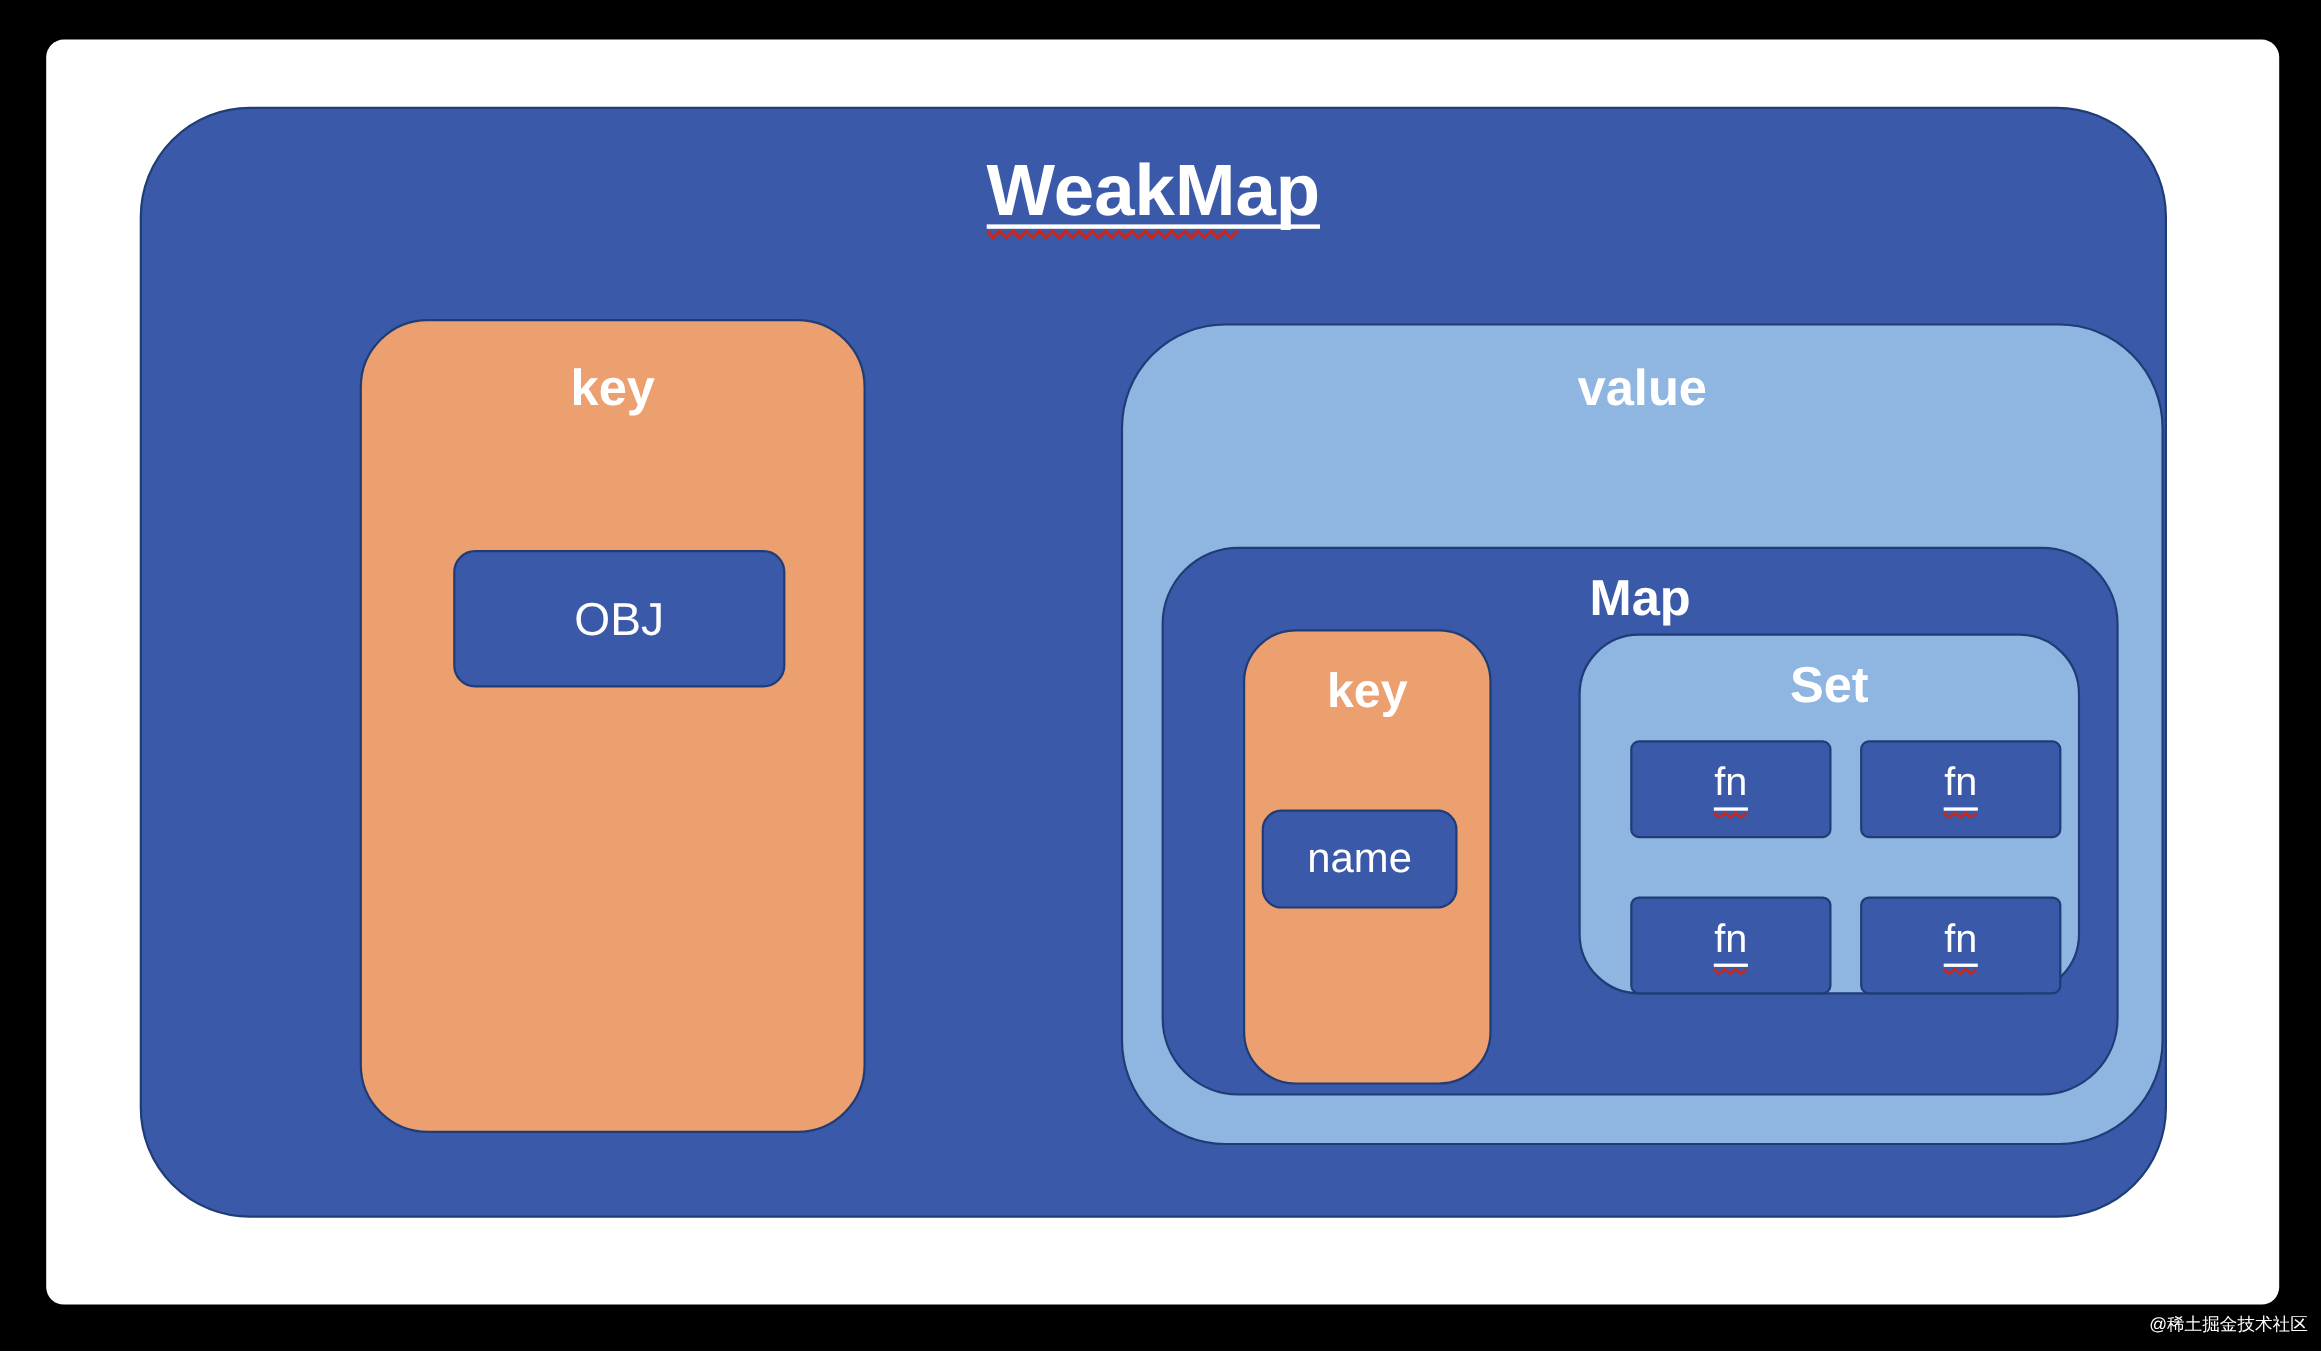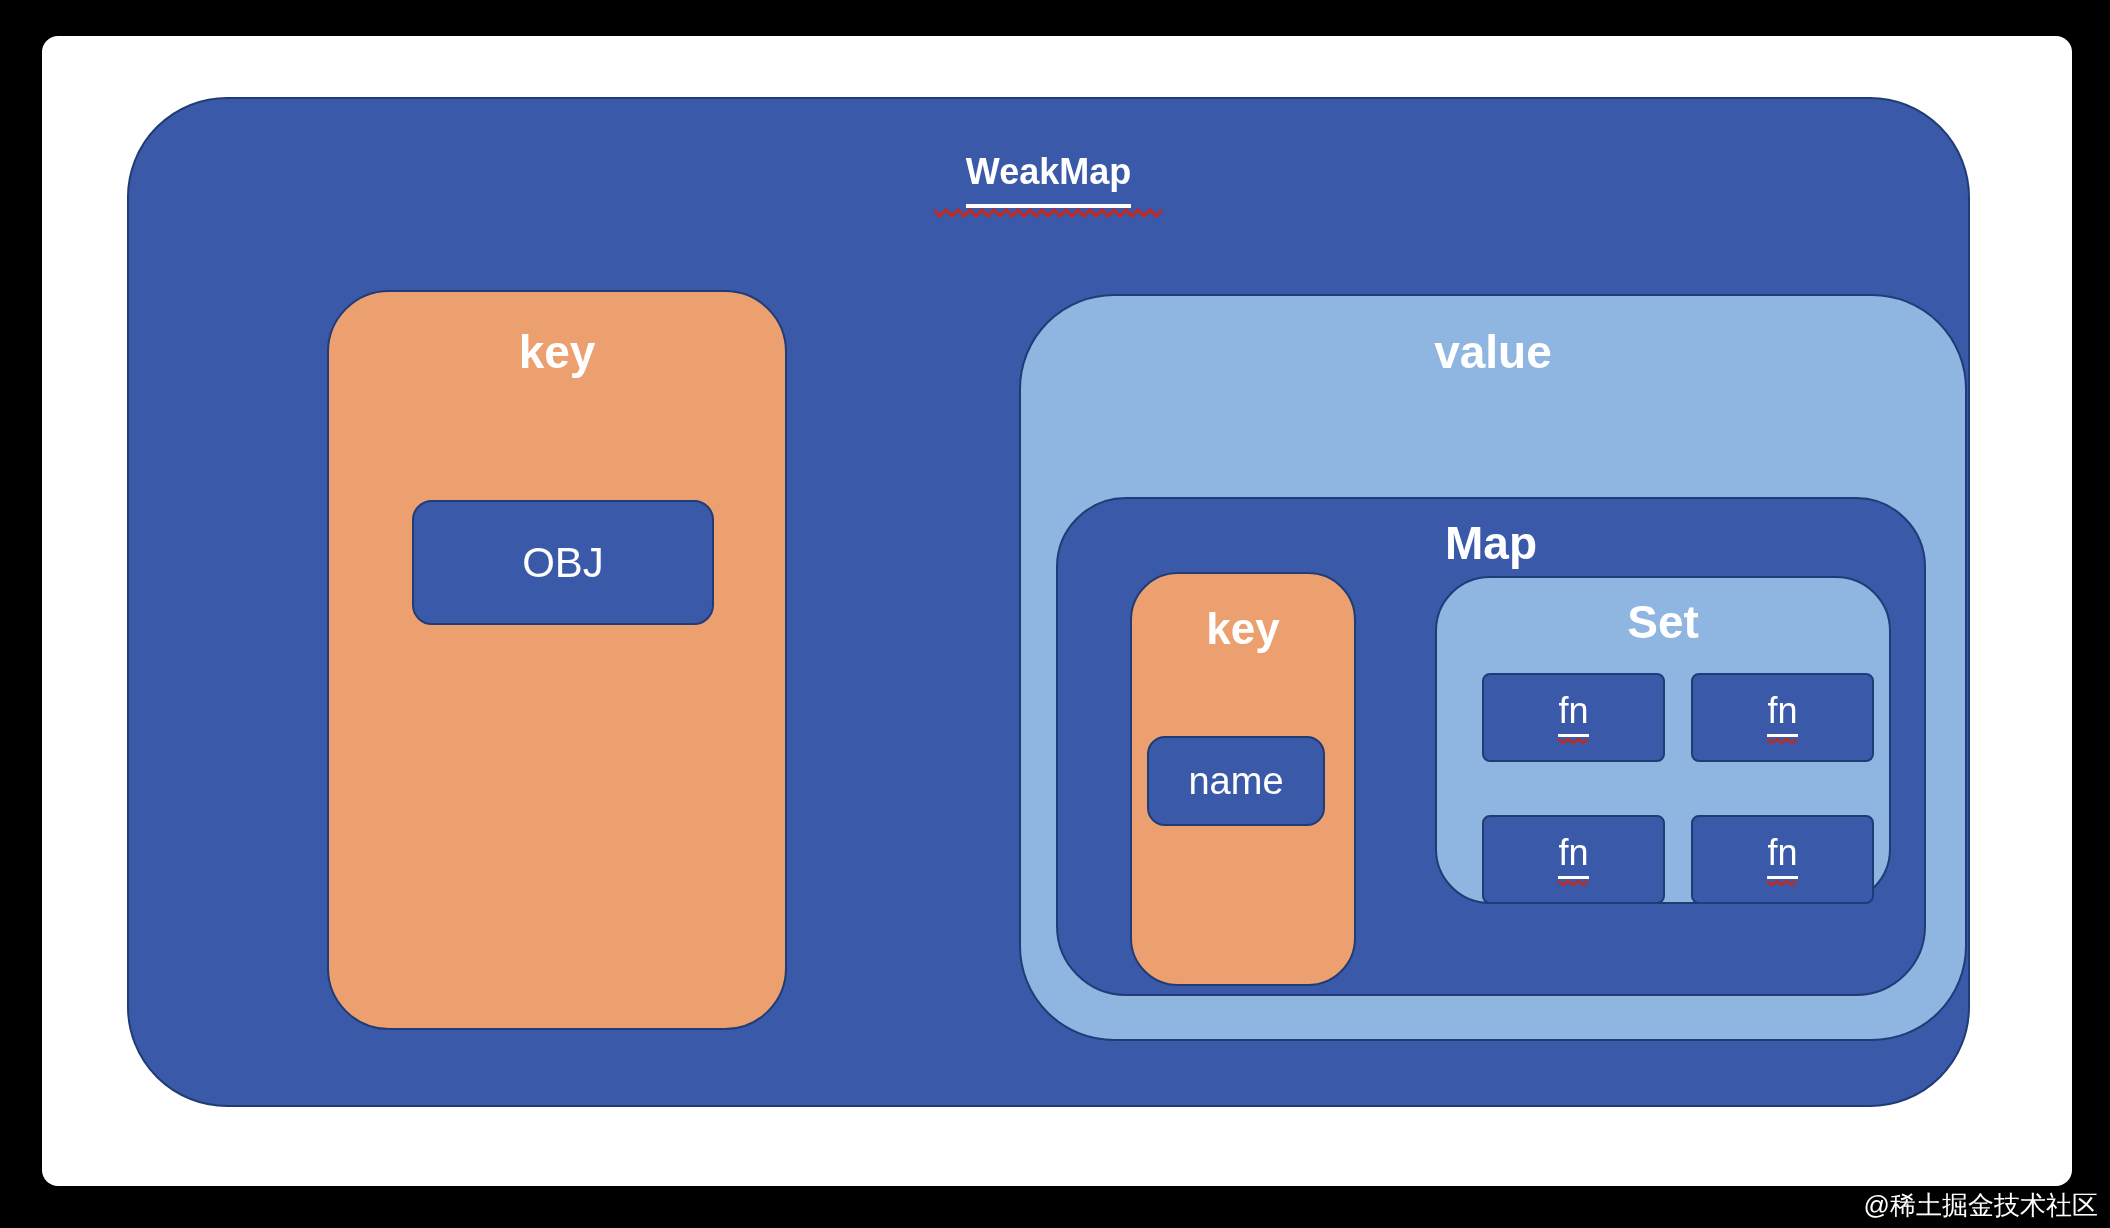--- a/index.html
+++ b/index.html
@@ -25,21 +25,21 @@
     background:var(--canvas);border-radius:16px;
   }
   .box{position:absolute;border:2px solid var(--box-border);}
   .weakmap-box{
     left:85px;top:61px;width:1843px;height:1010px;
     background:var(--dark-blue);border-radius:100px;
   }
   .diagram-title{
     position:absolute;left:0;top:44px;width:100%;
     text-align:center;color:var(--label-text);
-    font-size:36px;font-weight:bold;line-height:58px;
+    font-size:66px;font-weight:bold;line-height:58px;
   }
   .box-label{
     width:100%;text-align:center;color:var(--label-text);
     font-weight:bold;
   }
   .key-box-left{
     left:198px;top:191px;width:460px;height:740px;
     background:var(--orange);border-radius:62px;
     padding-top:34px;
   }
@@ -90,21 +90,21 @@
   .fn-1{left:45px;top:95px;}
   .fn-2{left:254px;top:95px;}
   .fn-3{left:45px;top:237px;}
   .fn-4{left:254px;top:237px;}
   .squig-wrap{display:inline-block;text-align:center;}
   .ul-lg{display:inline-block;border-bottom:4px solid #fff;padding-bottom:3px;}
   .ul-sm{display:inline-block;border-bottom:3px solid #fff;padding-bottom:2px;}
   .squig-svg{display:block;margin-top:0;}
   .watermark{
     position:absolute;right:12px;top:1190px;
-    color:#FFFFFF;font-size:26px;line-height:30px;
+    color:#FFFFFF;font-size:16px;line-height:30px;
     text-align:right;
   }
 </style>
 </head>
 <body>
 
 <div class="stage">
   <div class="canvas">
 
     <div class="box weakmap-box">

